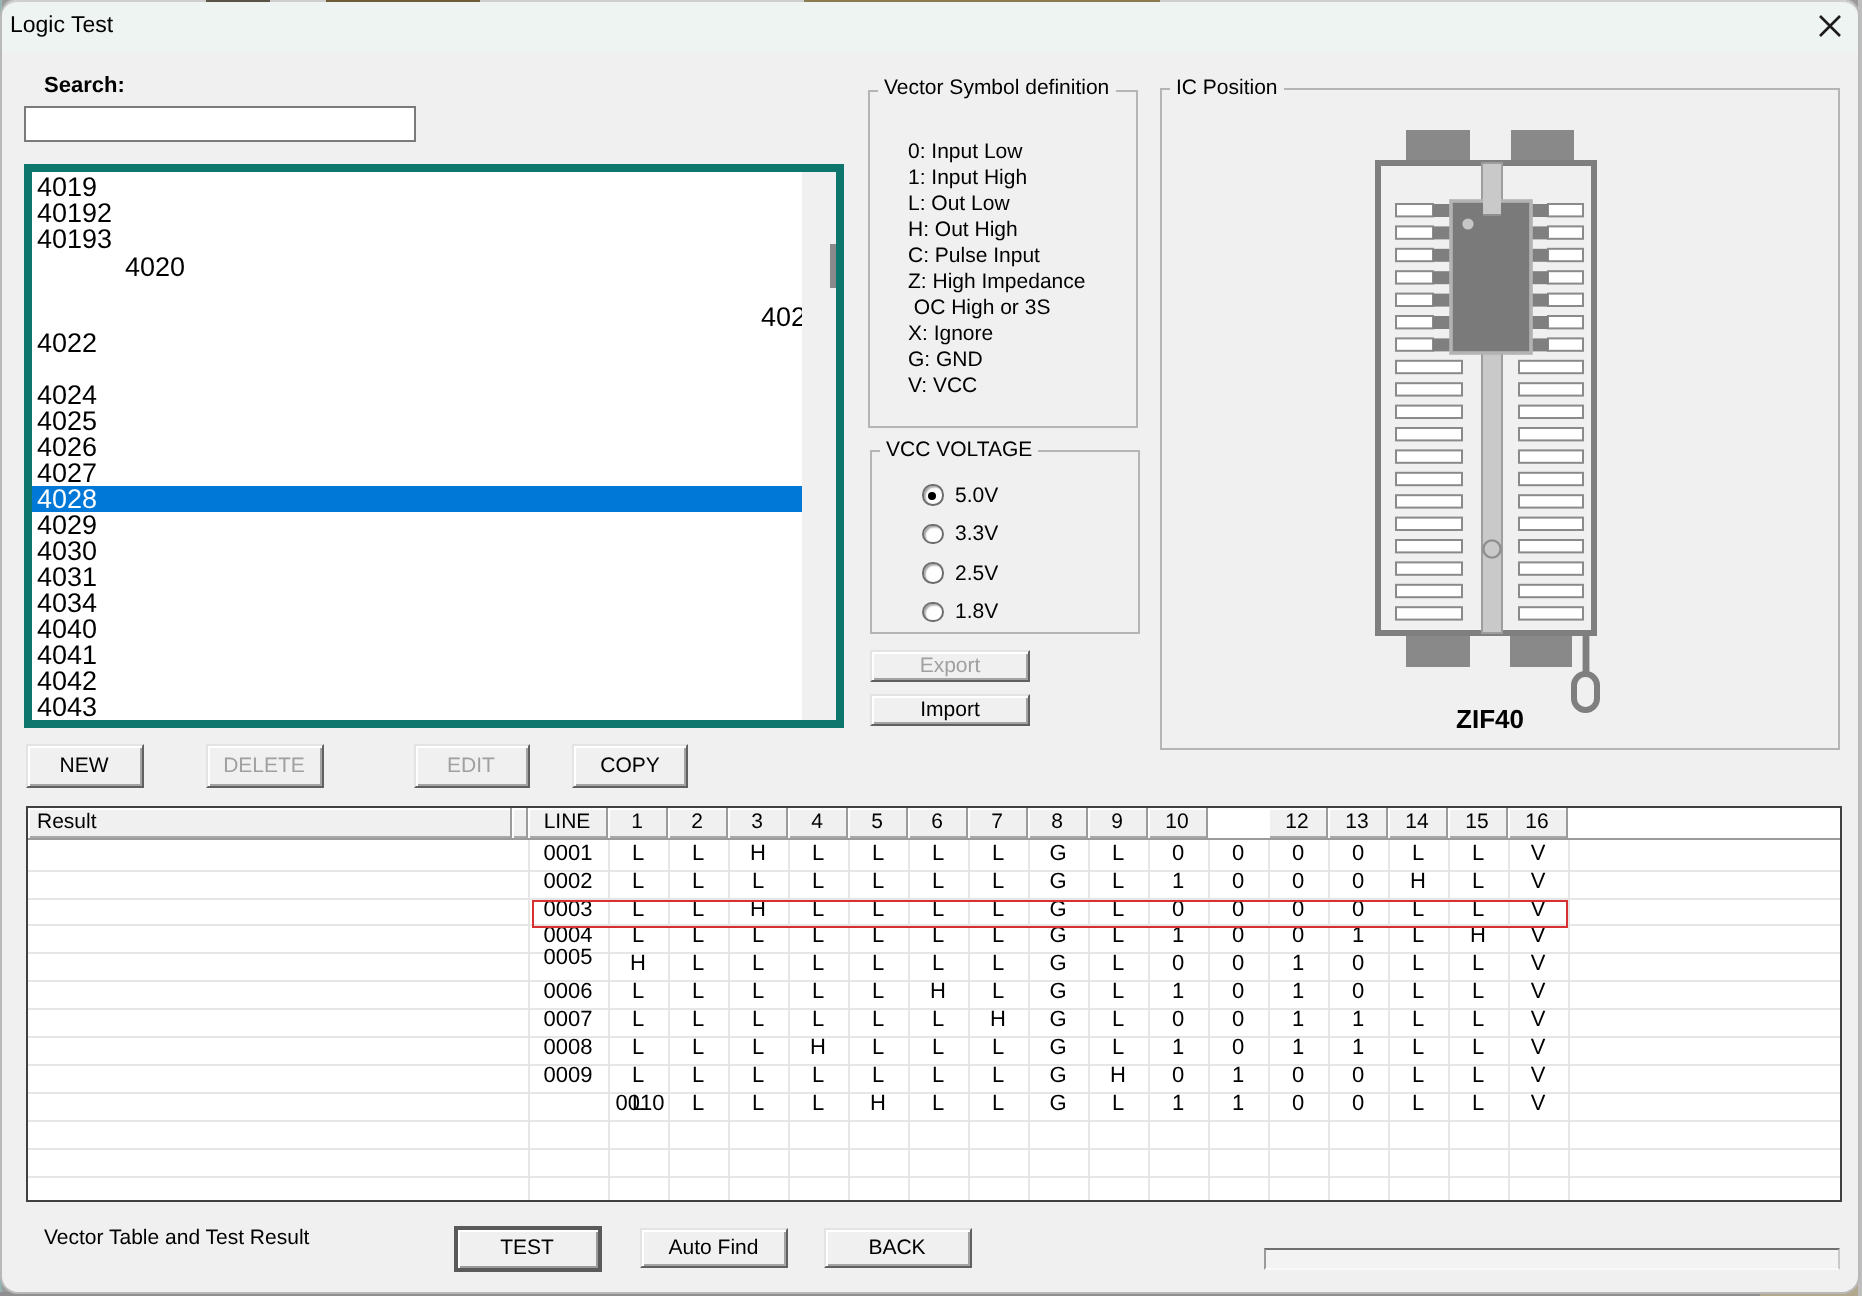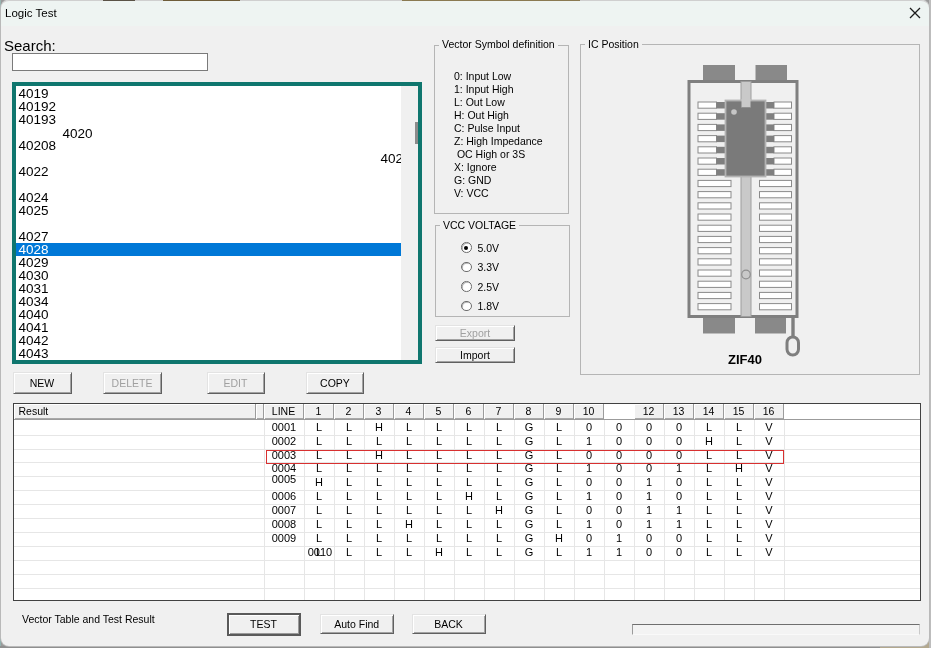--- a/index.html
+++ b/index.html
@@ -39,50 +39,50 @@
 
 <div class="abs win"></div>
 <div class="abs title"></div>
 <div class="abs" style="left:103px;top:0;width:32px;height:1px;background:#5a5246;"></div>
 <div class="abs" style="left:163px;top:0;width:77px;height:1px;background:#6e5c39;"></div>
 <div class="abs" style="left:402px;top:0;width:178px;height:1px;background:#8a7a52;"></div>
 <div class="lbl" style="left:5px;top:7px;font-size:11.5px;">Logic Test</div>
 <svg class="abs" style="left:909px;top:7px;" width="12" height="12" viewBox="0 0 12 12">
  <path d="M1 1 L11 11 M11 1 L1 11" stroke="#1c1c1c" stroke-width="1.3" fill="none"></path>
 </svg>
-<div class="lbl" style="left:4px;top:37px;font-size:15px;">Search:</div>
+<div class="lbl" style="left:22px;top:37px;font-size:11px;font-weight:bold;">Search:</div>
 <div class="abs" style="left:12px;top:52.5px;width:195.5px;height:18.5px;background:#fff;border:1px solid #7a7a7a;"></div>
 <div class="abs" style="left:11.5px;top:82px;width:410.5px;height:281.5px;background:#fff;border:4px solid #0f766e;overflow:hidden;">
     <div style="position:absolute;left:0;top:0.5px;width:392px;height:13px;font:13.5px/13px 'Liberation Sans',sans-serif;padding-left:3px;">4019</div>
     <div style="position:absolute;left:0;top:13.5px;width:392px;height:13px;font:13.5px/13px 'Liberation Sans',sans-serif;padding-left:3px;">40192</div>
     <div style="position:absolute;left:0;top:26.5px;width:392px;height:13px;font:13.5px/13px 'Liberation Sans',sans-serif;padding-left:3px;">40193</div>
     <div style="position:absolute;left:0;top:41px;width:392px;height:13px;font:13.5px/13px 'Liberation Sans',sans-serif;padding-left:3px;margin-left:44px;">4020</div>
-    <div style="position:absolute;left:0;top:52.5px;width:392px;height:13px;font:13.5px/13px 'Liberation Sans',sans-serif;padding-left:3px;">40208</div>
     <div style="position:absolute;left:0;top:65.5px;width:392px;height:13px;font:13.5px/13px 'Liberation Sans',sans-serif;padding-left:3px;text-align:right;">4021</div>
     <div style="position:absolute;left:0;top:78.5px;width:392px;height:13px;font:13.5px/13px 'Liberation Sans',sans-serif;padding-left:3px;">4022</div>
     <div style="position:absolute;left:0;top:104.5px;width:392px;height:13px;font:13.5px/13px 'Liberation Sans',sans-serif;padding-left:3px;">4024</div>
     <div style="position:absolute;left:0;top:117.5px;width:392px;height:13px;font:13.5px/13px 'Liberation Sans',sans-serif;padding-left:3px;">4025</div>
+    <div style="position:absolute;left:0;top:130.5px;width:392px;height:13px;font:13.5px/13px 'Liberation Sans',sans-serif;padding-left:3px;">4026</div>
     <div style="position:absolute;left:0;top:143.5px;width:392px;height:13px;font:13.5px/13px 'Liberation Sans',sans-serif;padding-left:3px;">4027</div>
     <div style="position:absolute;left:0;top:156.5px;width:392px;height:13px;font:13.5px/13px 'Liberation Sans',sans-serif;padding-left:3px;background:#0078d7;color:#fff;">4028</div>
     <div style="position:absolute;left:0;top:169.5px;width:392px;height:13px;font:13.5px/13px 'Liberation Sans',sans-serif;padding-left:3px;">4029</div>
     <div style="position:absolute;left:0;top:182.5px;width:392px;height:13px;font:13.5px/13px 'Liberation Sans',sans-serif;padding-left:3px;">4030</div>
     <div style="position:absolute;left:0;top:195.5px;width:392px;height:13px;font:13.5px/13px 'Liberation Sans',sans-serif;padding-left:3px;">4031</div>
     <div style="position:absolute;left:0;top:208.5px;width:392px;height:13px;font:13.5px/13px 'Liberation Sans',sans-serif;padding-left:3px;">4034</div>
     <div style="position:absolute;left:0;top:221.5px;width:392px;height:13px;font:13.5px/13px 'Liberation Sans',sans-serif;padding-left:3px;">4040</div>
     <div style="position:absolute;left:0;top:234.5px;width:392px;height:13px;font:13.5px/13px 'Liberation Sans',sans-serif;padding-left:3px;">4041</div>
     <div style="position:absolute;left:0;top:247.5px;width:392px;height:13px;font:13.5px/13px 'Liberation Sans',sans-serif;padding-left:3px;">4042</div>
     <div style="position:absolute;left:0;top:260.5px;width:392px;height:13px;font:13.5px/13px 'Liberation Sans',sans-serif;padding-left:3px;">4043</div>
     <div style="position:absolute;left:0;top:273.5px;width:392px;height:13px;font:13.5px/13px 'Liberation Sans',sans-serif;padding-left:3px;">4044</div>
     <div style="position:absolute;right:0;top:0;width:17px;height:280px;background:#f0f0f0;"></div>
     <div style="position:absolute;left:399px;top:35.5px;width:3px;height:22.5px;background:#8b8b8b;"></div>
   </div>
 <div class="btn" style="left:12.5px;top:372px;width:59px;height:21.5px;">NEW</div>
 <div class="btn dis" style="left:102.5px;top:372px;width:59px;height:21.5px;">DELETE</div>
 <div class="btn dis" style="left:206.5px;top:372px;width:58px;height:21.5px;">EDIT</div>
-<div class="btn" style="left:306px;top:372px;width:58px;height:21.5px;">COPY</div>
+<div class="btn" style="left:286px;top:372px;width:58px;height:21.5px;">COPY</div>
 <div class="grp" style="left:434px;top:44.5px;width:134.5px;height:169px;"></div>
 <div class="glab" style="left:439px;top:38px;">Vector Symbol definition</div>
 <div class="lbl" style="left:454px;top:69.5px;font-size:10.5px;">0: Input Low</div>
 <div class="lbl" style="left:454px;top:82.5px;font-size:10.5px;">1: Input High</div>
 <div class="lbl" style="left:454px;top:95.5px;font-size:10.5px;">L: Out Low</div>
 <div class="lbl" style="left:454px;top:108.5px;font-size:10.5px;">H: Out High</div>
 <div class="lbl" style="left:454px;top:121.5px;font-size:10.5px;">C: Pulse Input</div>
 <div class="lbl" style="left:454px;top:134.5px;font-size:10.5px;">Z: High Impedance</div>
 <div class="lbl" style="left:454px;top:147.5px;font-size:10.5px;">&nbsp;OC High or 3S</div>
 <div class="lbl" style="left:454px;top:160.5px;font-size:10.5px;">X: Ignore</div>

